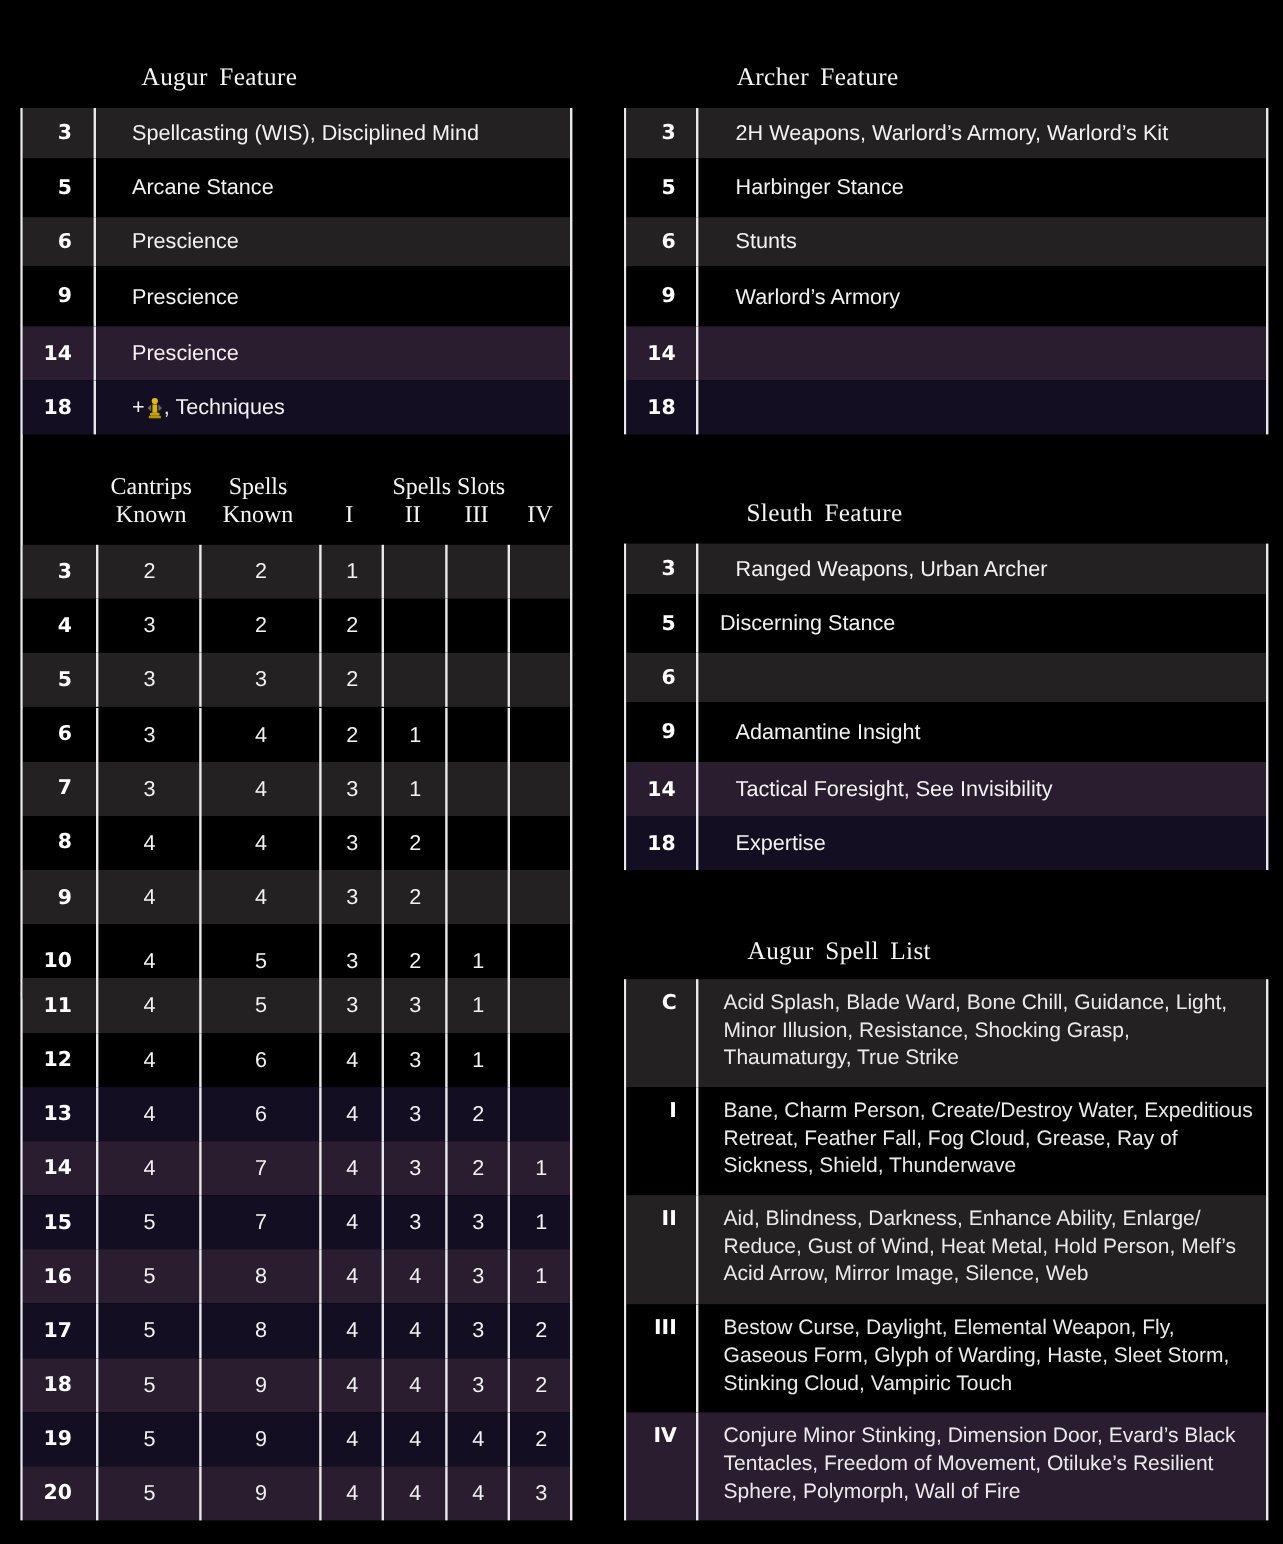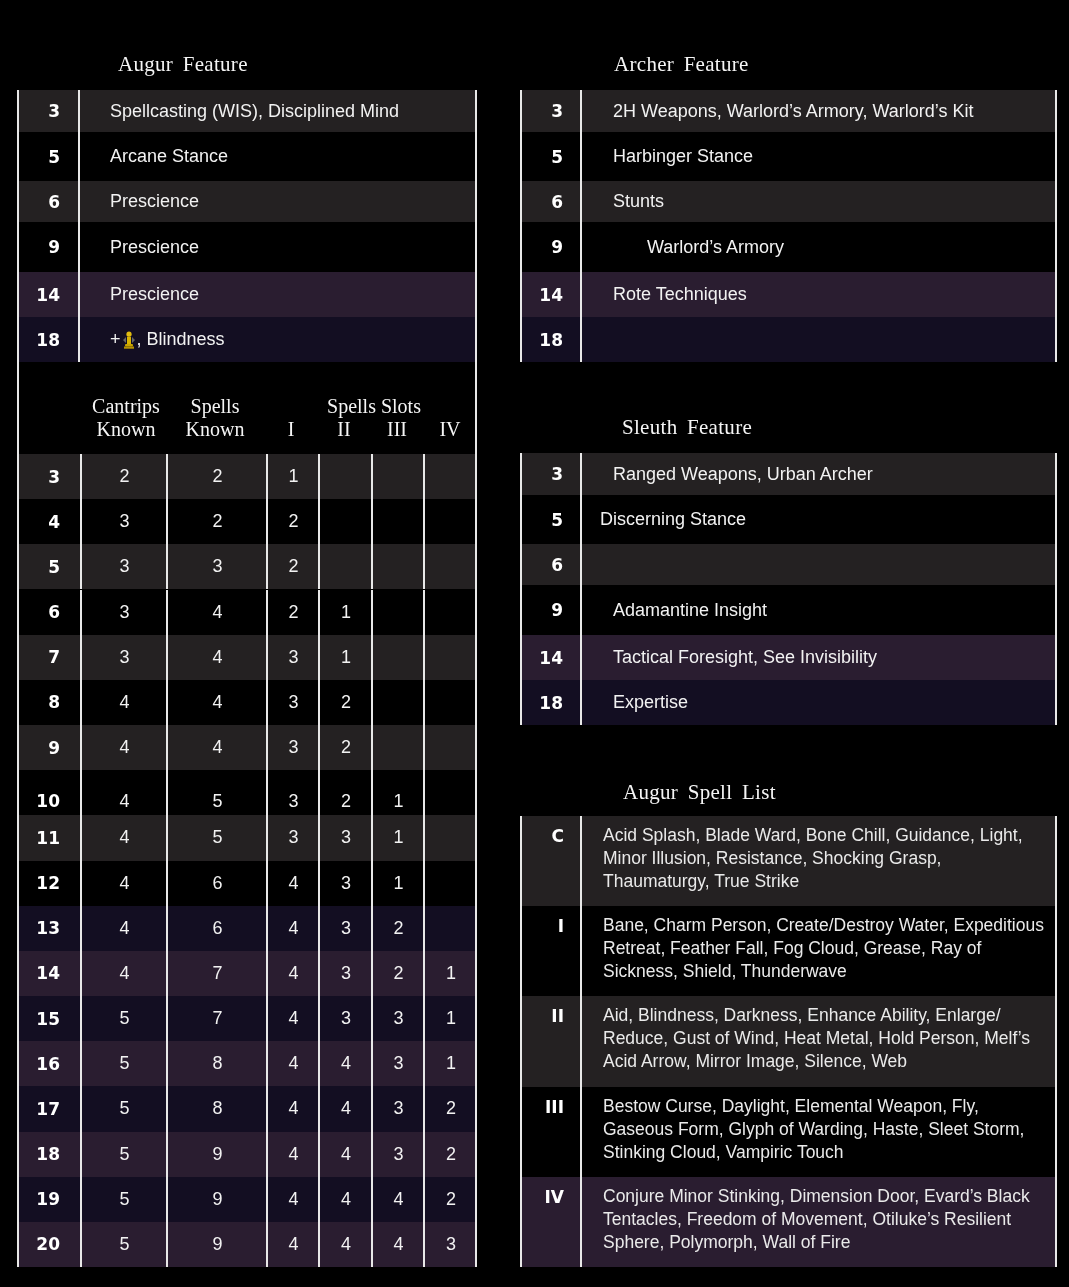--- a/index.html
+++ b/index.html
@@ -101,21 +101,21 @@
         <span>+</span>
         <span class="pawn-icon">
           <svg width="14" height="18" viewBox="0 0 14 18">
             <path d="M1 9 L4 6 L4 12 Z M13 9 L10 6 L10 12 Z" fill="#666"></path>
             <circle cx="7" cy="3.2" r="2.6" fill="#e0bb10"></circle>
             <rect x="5" y="6" width="4" height="7" fill="#d9b300"></rect>
             <rect x="3" y="13" width="8" height="2.5" rx="1" fill="#c9a400"></rect>
             <rect x="2" y="15.5" width="10" height="2.2" fill="#b89300"></rect>
           </svg>
         </span>
-        <span>, Blindness</span>
+        <span>, Techniques</span>
       </div>
     </div>
   </div>
 
   <div style="position:absolute; left:0; right:0; top:305px; height:60px;">
     <div class="hdr" style="left:66px; width:82px; top:0;">
       <div>Cantrips</div>
       <div>Known</div>
     </div>
     <div class="hdr" style="left:155px; width:82px; top:0;">
@@ -417,26 +417,25 @@
         <div class="feat" style="left:91px;">Harbinger Stance</div>
       </div>
       <div class="row bg-gray" style="top: 91px; height: 41px;">
         <div class="lvl" style="left:0;width:41px;">6</div>
         <div class="vline" style="left:58px;"></div>
         <div class="feat" style="left:91px;">Stunts</div>
       </div>
       <div class="row bg-black" style="top: 132px; height: 50px;">
         <div class="lvl" style="left:0;width:41px;">9</div>
         <div class="vline" style="left:58px;"></div>
-        <div class="feat" style="left:91px;margin-left:34px;">Warlord’s Armory</div>
+        <div class="feat" style="left:91px;">Warlord’s Armory</div>
       </div>
       <div class="row bg-purple" style="top: 182px; height: 45px;">
         <div class="lvl" style="left:0;width:41px;">14</div>
         <div class="vline" style="left:58px;"></div>
-        <div class="feat" style="left:91px;">Rote Techniques</div>
       </div>
       <div class="row bg-navy" style="top: 227px; height: 45px;">
         <div class="lvl" style="left:0;width:41px;">18</div>
         <div class="vline" style="left:58px;"></div>
       </div>
     </div>
 </div>
 
 <div class="title" style="left:622px; top:415px;">Sleuth  Feature</div>
 <div class="panel" style="left:520px; top:453px; width:537px; height:272px;">

